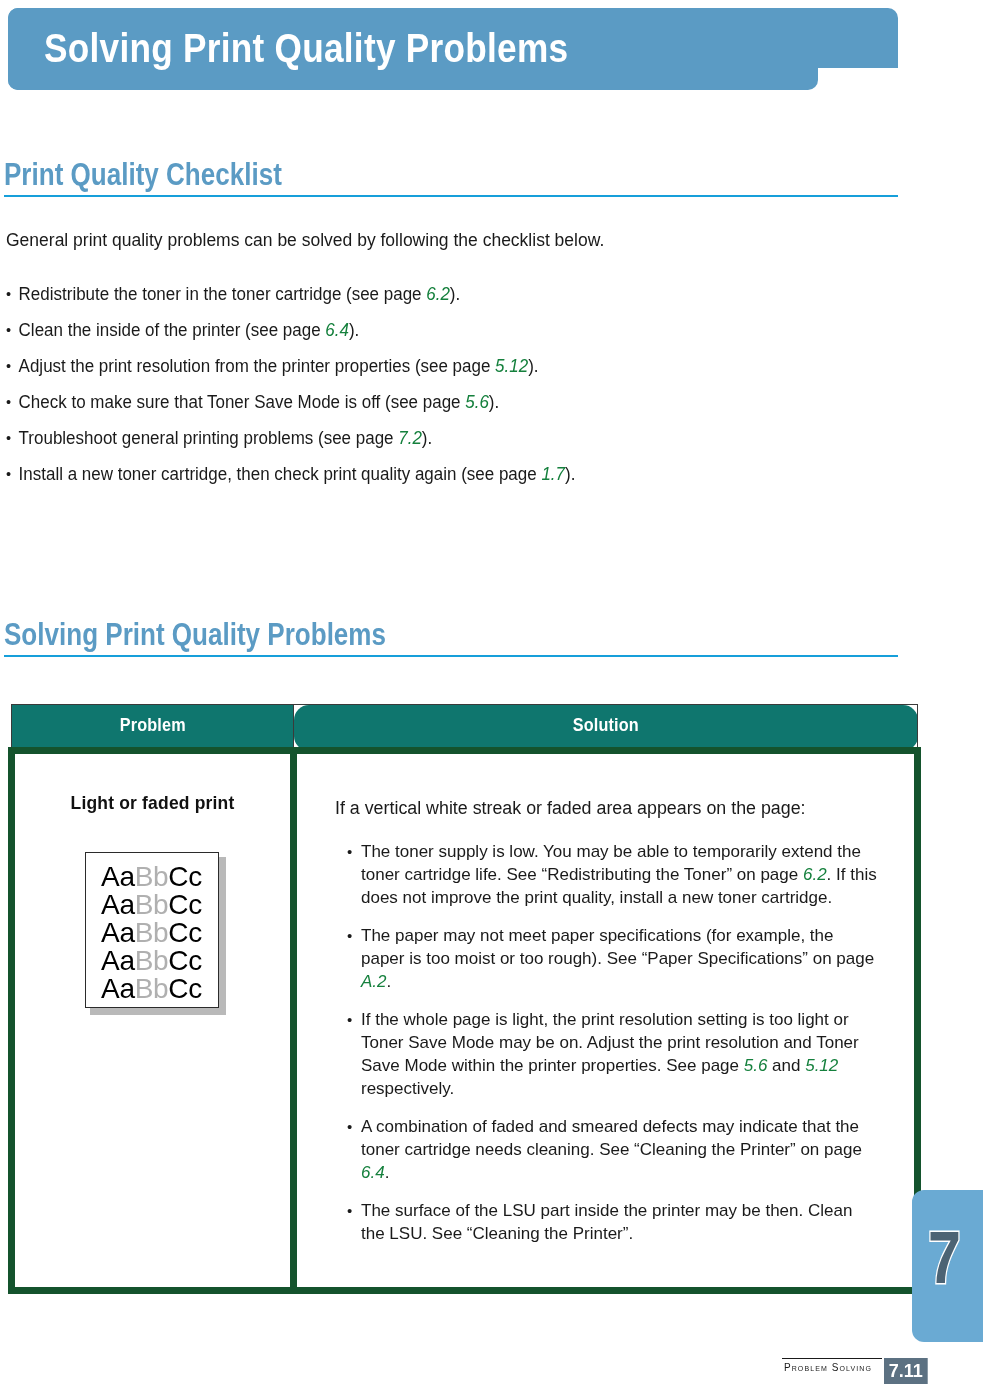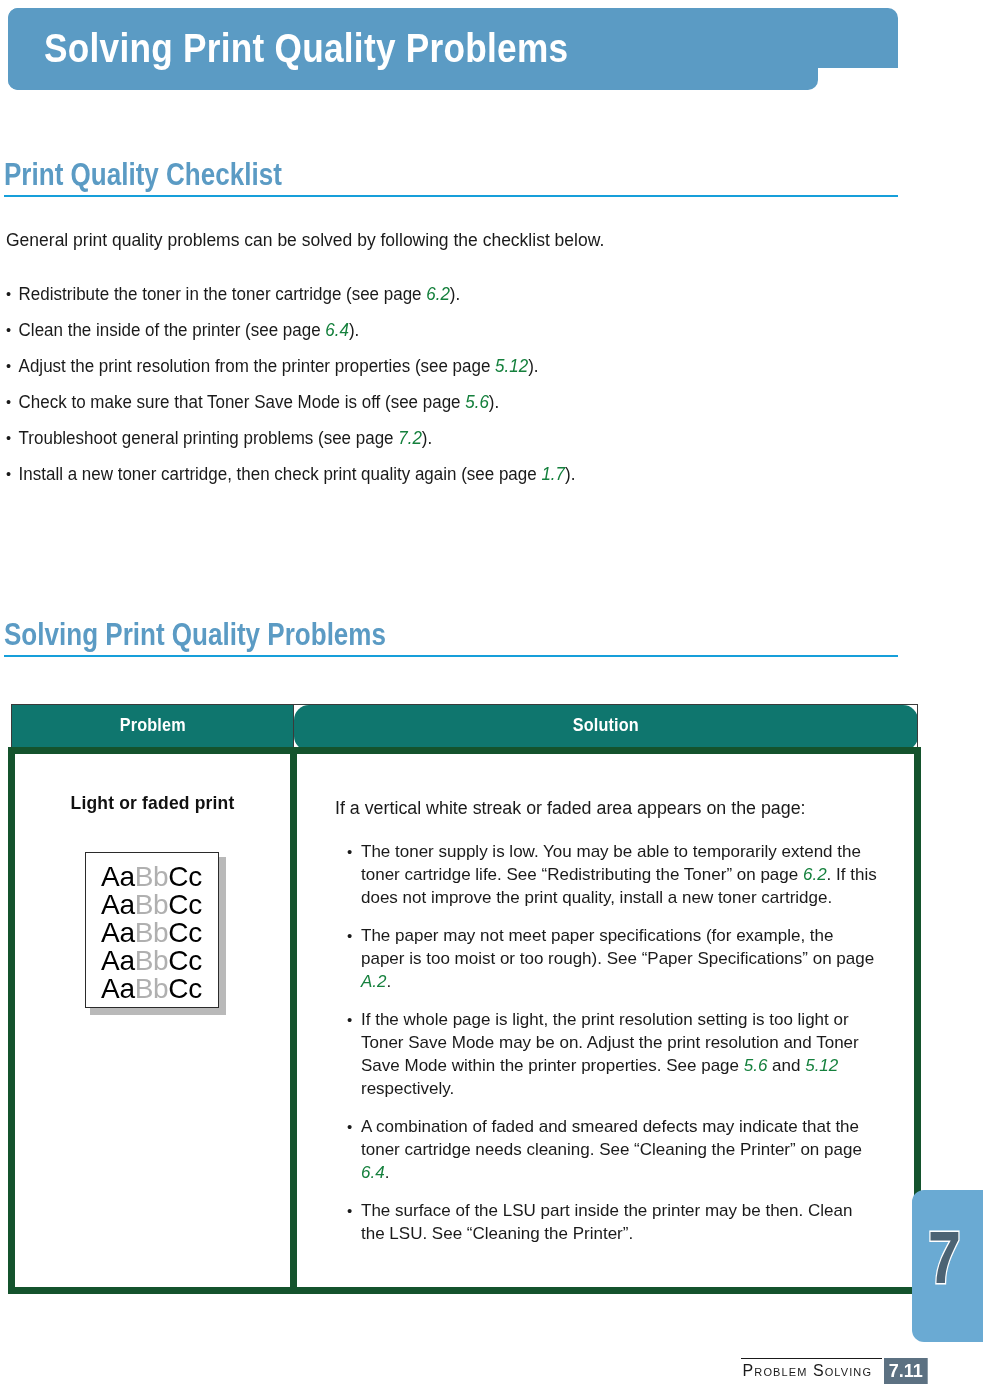--- a/index.html
+++ b/index.html
@@ -264,21 +264,21 @@
     height: 32px;
   }
   #footer-inner {
     position: absolute;
     right: 53px;
     top: 0;
     display: flex;
     align-items: flex-start;
   }
   #footer-label {
-    font-size: 16px;
+    font-size: 10px;
     font-variant: small-caps;
     letter-spacing: 1.1px;
     color: #1a1a1a;
     border-top: 1.5px solid #1a1a1a;
     padding: 3px 10px 0 2px;
     white-space: nowrap;
   }
   #footer-pagenum {
     background: #5c7182;
     color: #ffffff;

